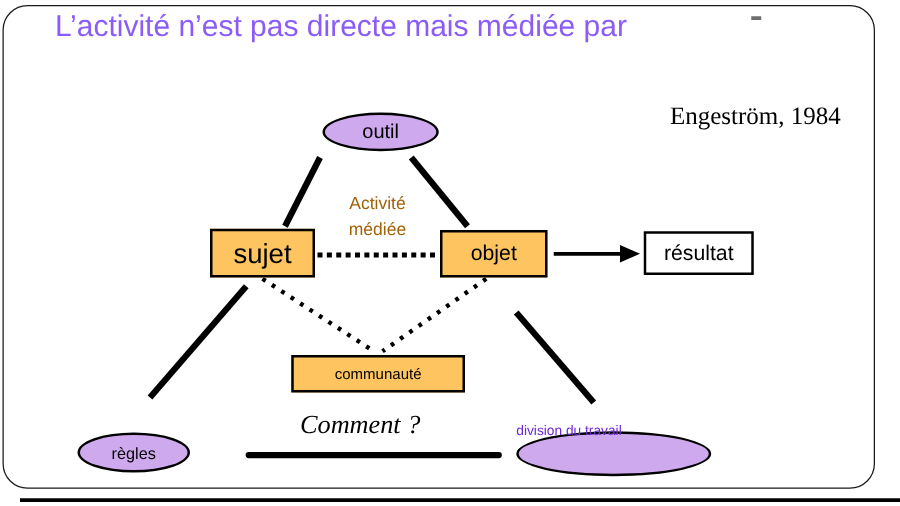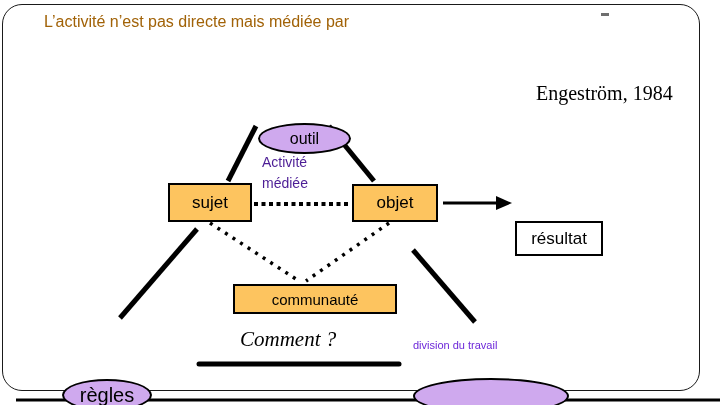--- a/index.html
+++ b/index.html
@@ -2,41 +2,41 @@
 <html><head>
 <meta charset="utf-8">
 <style>
   html,body{margin:0;padding:0;}
   body{width:720px;height:405px;position:relative;background:#ffffff;
        font-family:"Liberation Sans",sans-serif;overflow:hidden;}
   .abs{position:absolute;}
   #slide-border{left:2px;top:4px;width:696px;height:385px;
        border:1.5px solid #1a1a1a;border-radius:20px;background:transparent;}
   #lines-svg{left:0;top:0;width:720px;height:405px;}
-  #slide-title{left:44px;top:6px;width:620px;color:#a16207;
-       font-size:16px;line-height:31px;letter-spacing:0px;}
+  #slide-title{left:44px;top:6px;width:620px;color:#8b5cf6;
+       font-size:24px;line-height:31px;letter-spacing:0px;}
   #stray-dash{left:601px;top:13px;width:8px;height:3px;background:#6e6e6e;}
   #citations{left:536px;top:79px;font-family:"Liberation Serif",serif;
        font-size:20px;line-height:28px;color:#000;}
   .node{display:flex;align-items:center;justify-content:center;
        color:#000;box-sizing:border-box;text-align:center;}
   .rect-node{background:#fdc45f;border:2px solid #000;}
-  .ellipse-node{background:#cfa9ee;border:2px solid #000;border-radius:50%;margin-top:33px;}
+  .ellipse-node{background:#cfa9ee;border:2px solid #000;border-radius:50%;}
   #node-outil{left:258px;top:90px;width:93px;height:31px;font-size:16px;}
-  #node-sujet{left:168px;top:183px;width:84px;height:39px;font-size:17px;}
+  #node-sujet{left:168px;top:183px;width:84px;height:39px;font-size:22px;}
   #node-objet{left:352px;top:184px;width:86px;height:38px;font-size:17px;}
   #node-resultat{left:515px;top:185px;width:88px;height:35px;
-       background:#ffffff;border:2.5px solid #000;font-size:17px;margin-top:36px;}
-  #node-communaute{left:233px;top:284px;width:164px;height:30px;font-size:15px;}
-  #node-regles{left:62px;top:346px;width:90px;height:32px;font-size:20px;}
+       background:#ffffff;border:2.5px solid #000;font-size:17px;}
+  #node-communaute{left:233px;top:284px;width:139px;height:30px;font-size:12px;}
+  #node-regles{left:62px;top:346px;width:90px;height:32px;font-size:13px;}
   #node-division-shape{left:413px;top:345px;width:152px;height:32px;}
   #node-division-label{left:413px;top:336px;width:152px;text-align:left;
        font-size:11px;line-height:18px;color:#6d28d9;}
-  #edge-label{left:262px;top:152px;width:80px;text-align:left;
-       font-size:14px;line-height:21px;color:#4c1d95;}
+  #edge-label{left:262px;top:152px;width:80px;text-align:center;
+       font-size:14px;line-height:21px;color:#a16207;}
   #question-label{left:240px;top:327px;font-family:Liberation Serif, serif;
        font-style:italic;font-size:21px;color:#000;}
 </style>
 </head>
 <body>
 
 <div class="abs" id="slide-border"></div>
 
 <svg class="abs" id="lines-svg" viewBox="0 0 720 405" xmlns="http://www.w3.org/2000/svg">
 

